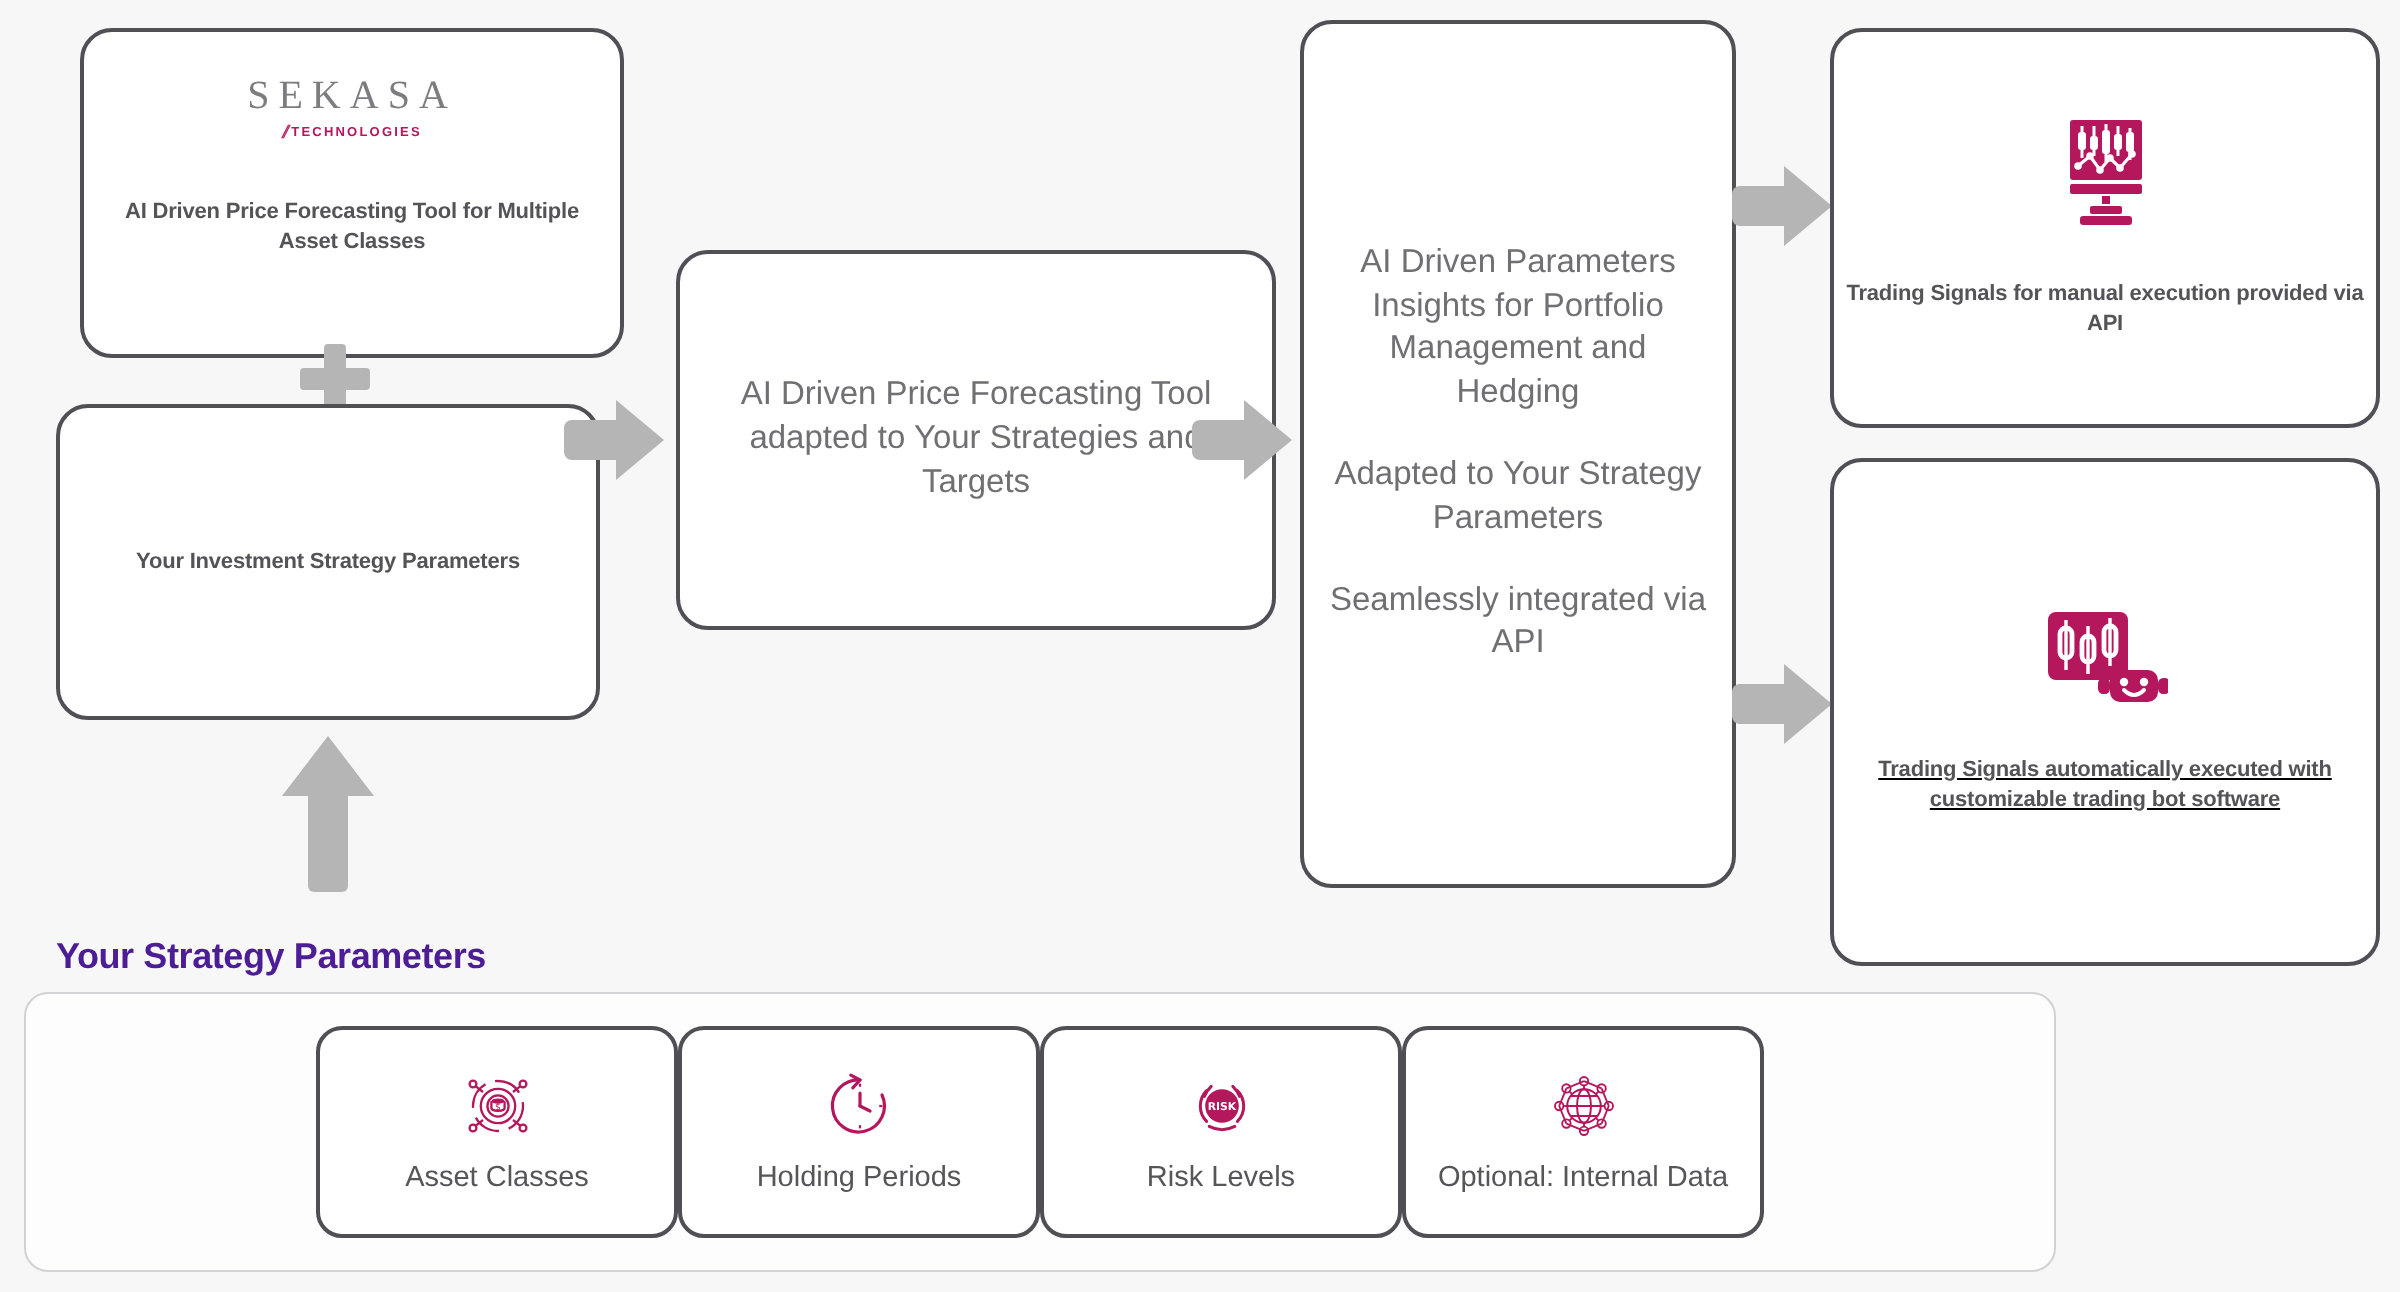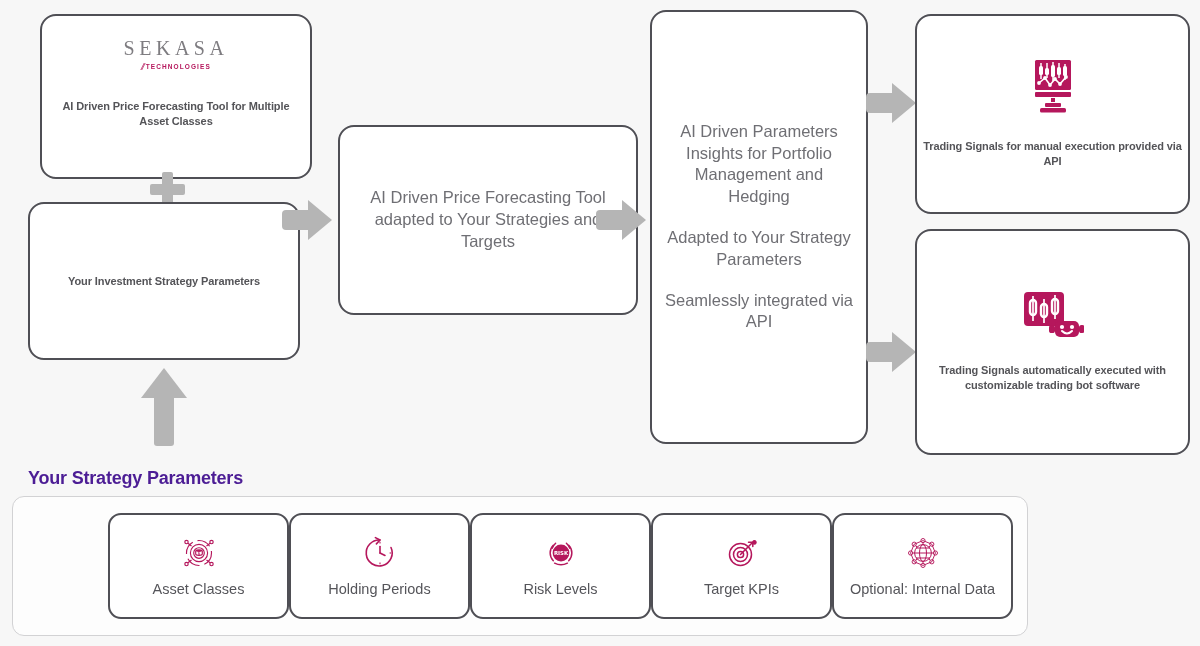--- a/index.html
+++ b/index.html
@@ -55,21 +55,21 @@
   .txt-reg{
     color:#6f6f74;font-weight:normal;font-size:16.5px;line-height:1.32;
   }
 
   
   #box-product{left:40px;  top:14px;  width:272px;height:165px;}
   #box-strategy{left:28px; top:202px; width:272px;height:158px;text-align:center;}
   #box-tool{left:338px;    top:125px; width:300px;height:190px;}
   #box-insights{left:650px;top:10px;  width:218px;height:434px;}
   #box-manual{left:915px;  top:14px;  width:275px;height:200px;}
-  #box-auto{left:915px;    top:229px; width:275px;height:226px;}
+  #box-auto{left:915px;    top:229px; width:275px;height:254px;text-decoration:underline;}
 
   #box-product .txt-bold{padding:0 18px;margin-top:34px;}
   #box-strategy .txt-bold{padding:0 22px;}
   #box-tool .txt-reg{padding:0 14px;}
   #box-insights .txt-reg{padding:0 10px;}
 
   .para{margin:0;}
   .gap{height:19px;}
 
   
@@ -104,21 +104,21 @@
 
   
   .section-title{
     position:absolute;left:28px;top:468px;
     font-size:18px;font-weight:bold;color:#4c1d95;letter-spacing:-0.2px;
   }
   .panel{
     position:absolute;left:12px;top:496px;width:1016px;height:140px;
     border:1.3px solid #d2d2d4;border-radius:12px;background:#fdfdfd;
     box-sizing:border-box;
-    display:flex;align-items:center;justify-content:flex-end;
+    display:flex;align-items:center;justify-content:center;
     padding:0 14px;
   }
   .pcard{
     width:181px;height:106px;
     background:#ffffff;border:2px solid #4f4f55;border-radius:13px;
     box-sizing:border-box;
     display:flex;flex-direction:column;align-items:center;justify-content:center;
     gap:8px;
   }
   .pcard .lbl{
@@ -311,33 +311,20 @@
             <path d="M26.7 11.3a11 11 0 0 1 0 15.4"></path>
             <path d="M13.6 9.2a14 14 0 0 0 -3.4 5"></path>
             <path d="M24.4 9.2a14 14 0 0 1 3.4 5"></path>
             <path d="M12.6 29.2a14 14 0 0 0 12.8 0"></path>
           </g>
         </svg>
       </span>
       <span class="lbl">Risk Levels</span>
     </div>
 
-    <div class="pcard">
-      <span class="picon">
-        <svg width="38" height="38" viewBox="0 0 38 38" fill="none" stroke="#b5175c" stroke-width="1.5">
-          <circle cx="17.5" cy="20.5" r="11"></circle>
-          <circle cx="17.5" cy="20.5" r="7"></circle>
-          <circle cx="17.5" cy="20.5" r="3.1"></circle>
-          <line x1="17.5" y1="20.5" x2="29" y2="9" stroke-linecap="round"></line>
-          <path d="M25.5 8.2 L29.8 8.2 L29.8 12.5" stroke-linecap="round" stroke-linejoin="round"></path>
-          <path d="M31.4 6.8 a1.6 1.6 0 1 0 0.01 0" fill="#b5175c"></path>
-        </svg>
-      </span>
-      <span class="lbl">Target KPIs</span>
-    </div>
 
     <div class="pcard">
       <span class="picon">
         <svg width="38" height="38" viewBox="0 0 38 38" fill="none" stroke="#b5175c" stroke-width="1">
           <circle cx="19" cy="19" r="8.4"></circle>
           <ellipse cx="19" cy="19" rx="3.5" ry="8.4"></ellipse>
           <line x1="10.6" y1="19" x2="27.4" y2="19"></line>
           <line x1="12" y1="14" x2="26" y2="14"></line>
           <line x1="12" y1="24" x2="26" y2="24"></line>
           <g stroke-width="0.95">

